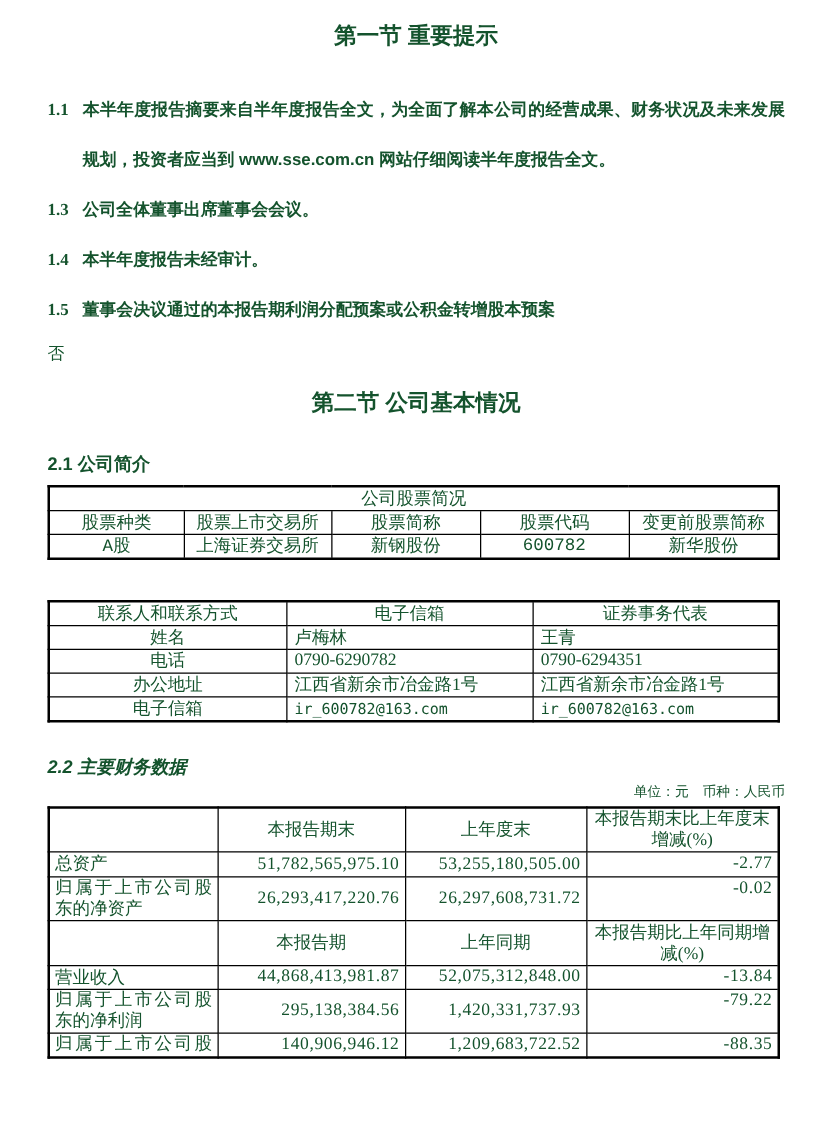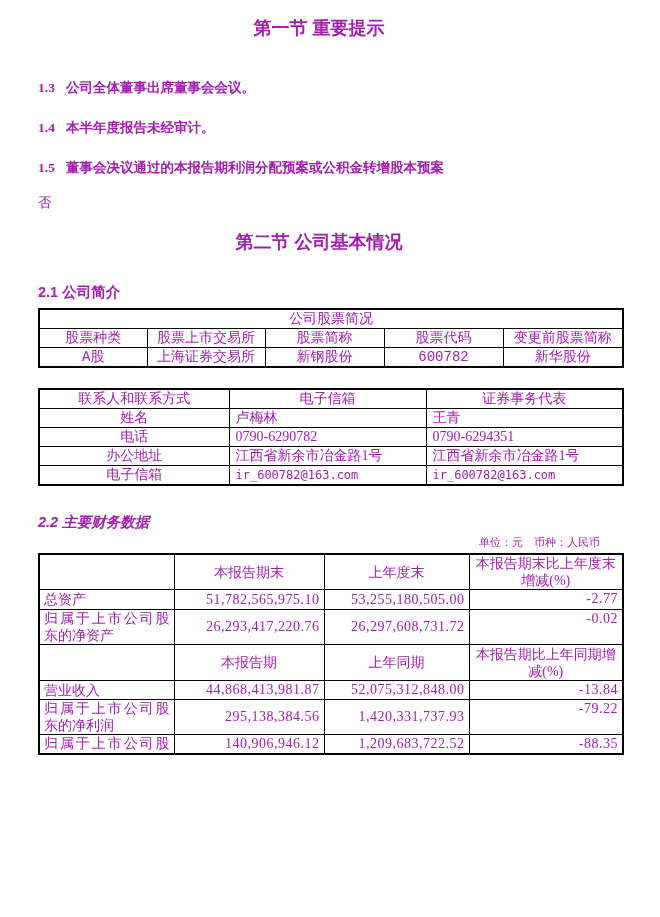--- a/index.html
+++ b/index.html
@@ -1,19 +1,19 @@
 <!DOCTYPE html>
 <html><head>
 <meta charset="utf-8">
 <style>
   html,body{margin:0;padding:0;background:#ffffff;}
   .page{
     width:660px;height:863px;box-sizing:border-box;
-    padding:16px 60px 0 38px;overflow:hidden;
-    background:#ffffff;color:#a21caf;
+    padding:16px 32px 0 38px;overflow:hidden;
+    background:#ffffff;color:#14532d;
     font-family:"Liberation Serif",serif;
   }
   .doc-title{
     margin:0;text-align:center;font-size:18px;font-weight:bold;
     line-height:24px;font-family:"Liberation Sans",sans-serif;
   }
   .title-2{margin-top:12px;}
   .paras{margin-top:28px;}
   .para{
     margin:0;font-size:13.5px;font-weight:bold;line-height:40px;
@@ -33,21 +33,21 @@
   td,th{
     border:1.5px solid #000000;font-size:14px;font-weight:normal;
     padding:0 4px;vertical-align:middle;overflow:hidden;
     font-family:"Liberation Serif",serif;
   }
   .t-stock{margin-top:6px;}
   .t-stock tr{height:18px;}
   .t-stock .caption-row{height:19px;}
   .t-stock th{text-align:center;}
   .t-stock td{text-align:center;font-family:Liberation Mono, monospace;}
-  .t-contact{margin-top:20px;}
+  .t-contact{margin-top:32px;}
   .t-contact tr{height:18px;}
   .t-contact th{text-align:center;}
   .t-contact td{text-align:left;padding:0 6px;}
   .t-contact .row-label{text-align:center;}
   .mono{font-family:"DejaVu Sans Mono",monospace;font-size:12px;}
   .t-fin{margin-top:3px;}
   .t-fin .hdr{text-align:center;line-height:17px;}
   .t-fin .lbl{text-align:justify;line-height:17px;}
   .t-fin .val{text-align:right;letter-spacing:0.5px;}
   .t-fin .chg{text-align:right;vertical-align:top;padding-top:1px;letter-spacing:0.5px;}
@@ -55,20 +55,21 @@
   .jl{text-align-last:justify;}
 </style>
 </head>
 <body>
 
 <div class="page">
 
   <h1 class="doc-title">第一节 重要提示</h1>
 
   <div class="paras">
+    <p class="para"><span class="num">1.1</span><span>本半年度报告摘要来自半年度报告全文，为全面了解本公司的经营成果、财务状况及未来发展规划，投资者应当到 www.sse.com.cn 网站仔细阅读半年度报告全文。</span></p>
     <p class="para"><span class="num">1.3</span><span>公司全体董事出席董事会会议。</span></p>
     <p class="para"><span class="num">1.4</span><span>本半年度报告未经审计。</span></p>
     <p class="para"><span class="num">1.5</span><span>董事会决议通过的本报告期利润分配预案或公积金转增股本预案</span></p>
     <p class="answer">否</p>
   </div>
 
   <h1 class="doc-title title-2">第二节 公司基本情况</h1>
 
   <h2 class="sub-heading h21">2.1 公司简介</h2>
 

